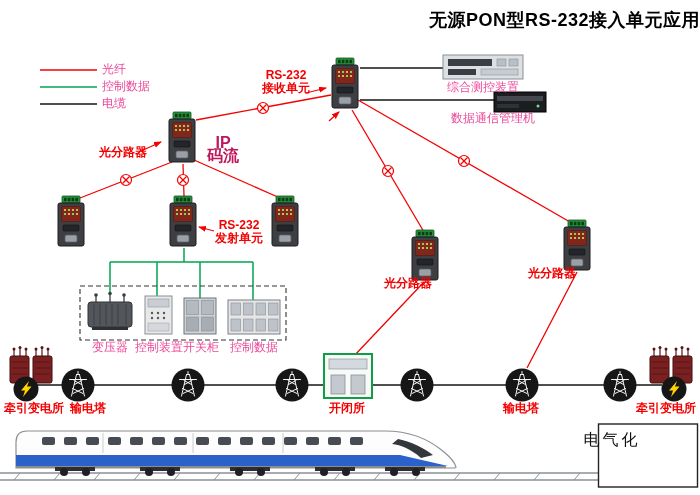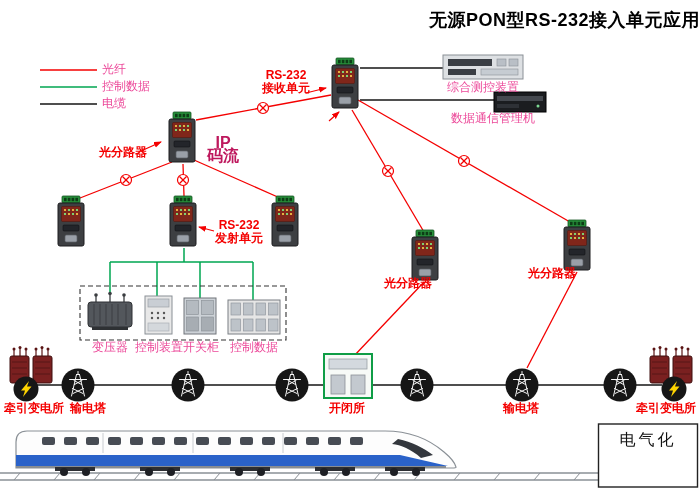--- a/index.html
+++ b/index.html
@@ -330,15 +330,15 @@
 <div class="lbl blk" style="left:132px;top:341px;width:54px">控制装置</div>
 <div class="lbl blk" style="left:180px;top:341px;width:42px">开关柜</div>
 <div class="lbl blk" style="left:223px;top:341px;width:62px">控制数据</div>
 
 <div class="lbl red" style="left:1px;top:402px;width:66px">牵引变电所</div>
 <div class="lbl red" style="left:64px;top:402px;width:48px">输电塔</div>
 <div class="lbl red" style="left:323px;top:402px;width:48px">开闭所</div>
 <div class="lbl red" style="left:497px;top:402px;width:48px">输电塔</div>
 <div class="lbl red" style="left:633px;top:402px;width:66px">牵引变电所</div>
 
-<div class="lbl caption" style="left:598px;top:430px;width:100px">电气化</div>
+<div class="lbl caption" style="left:562px;top:430px;width:100px">电气化</div>
 
 </div>
 
 </body></html>

